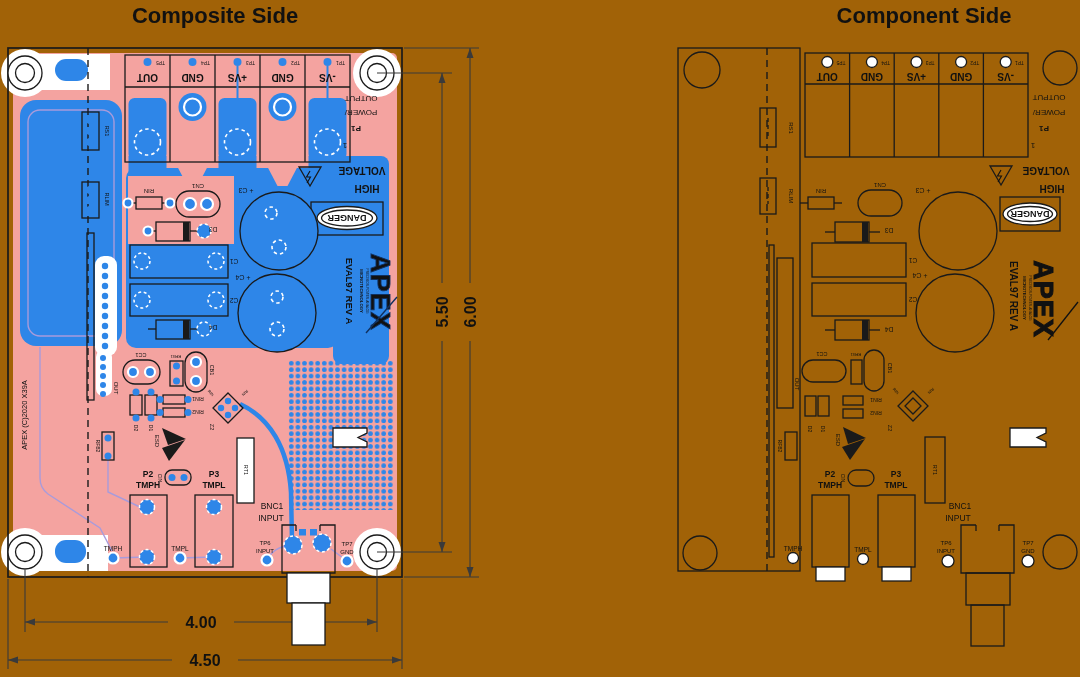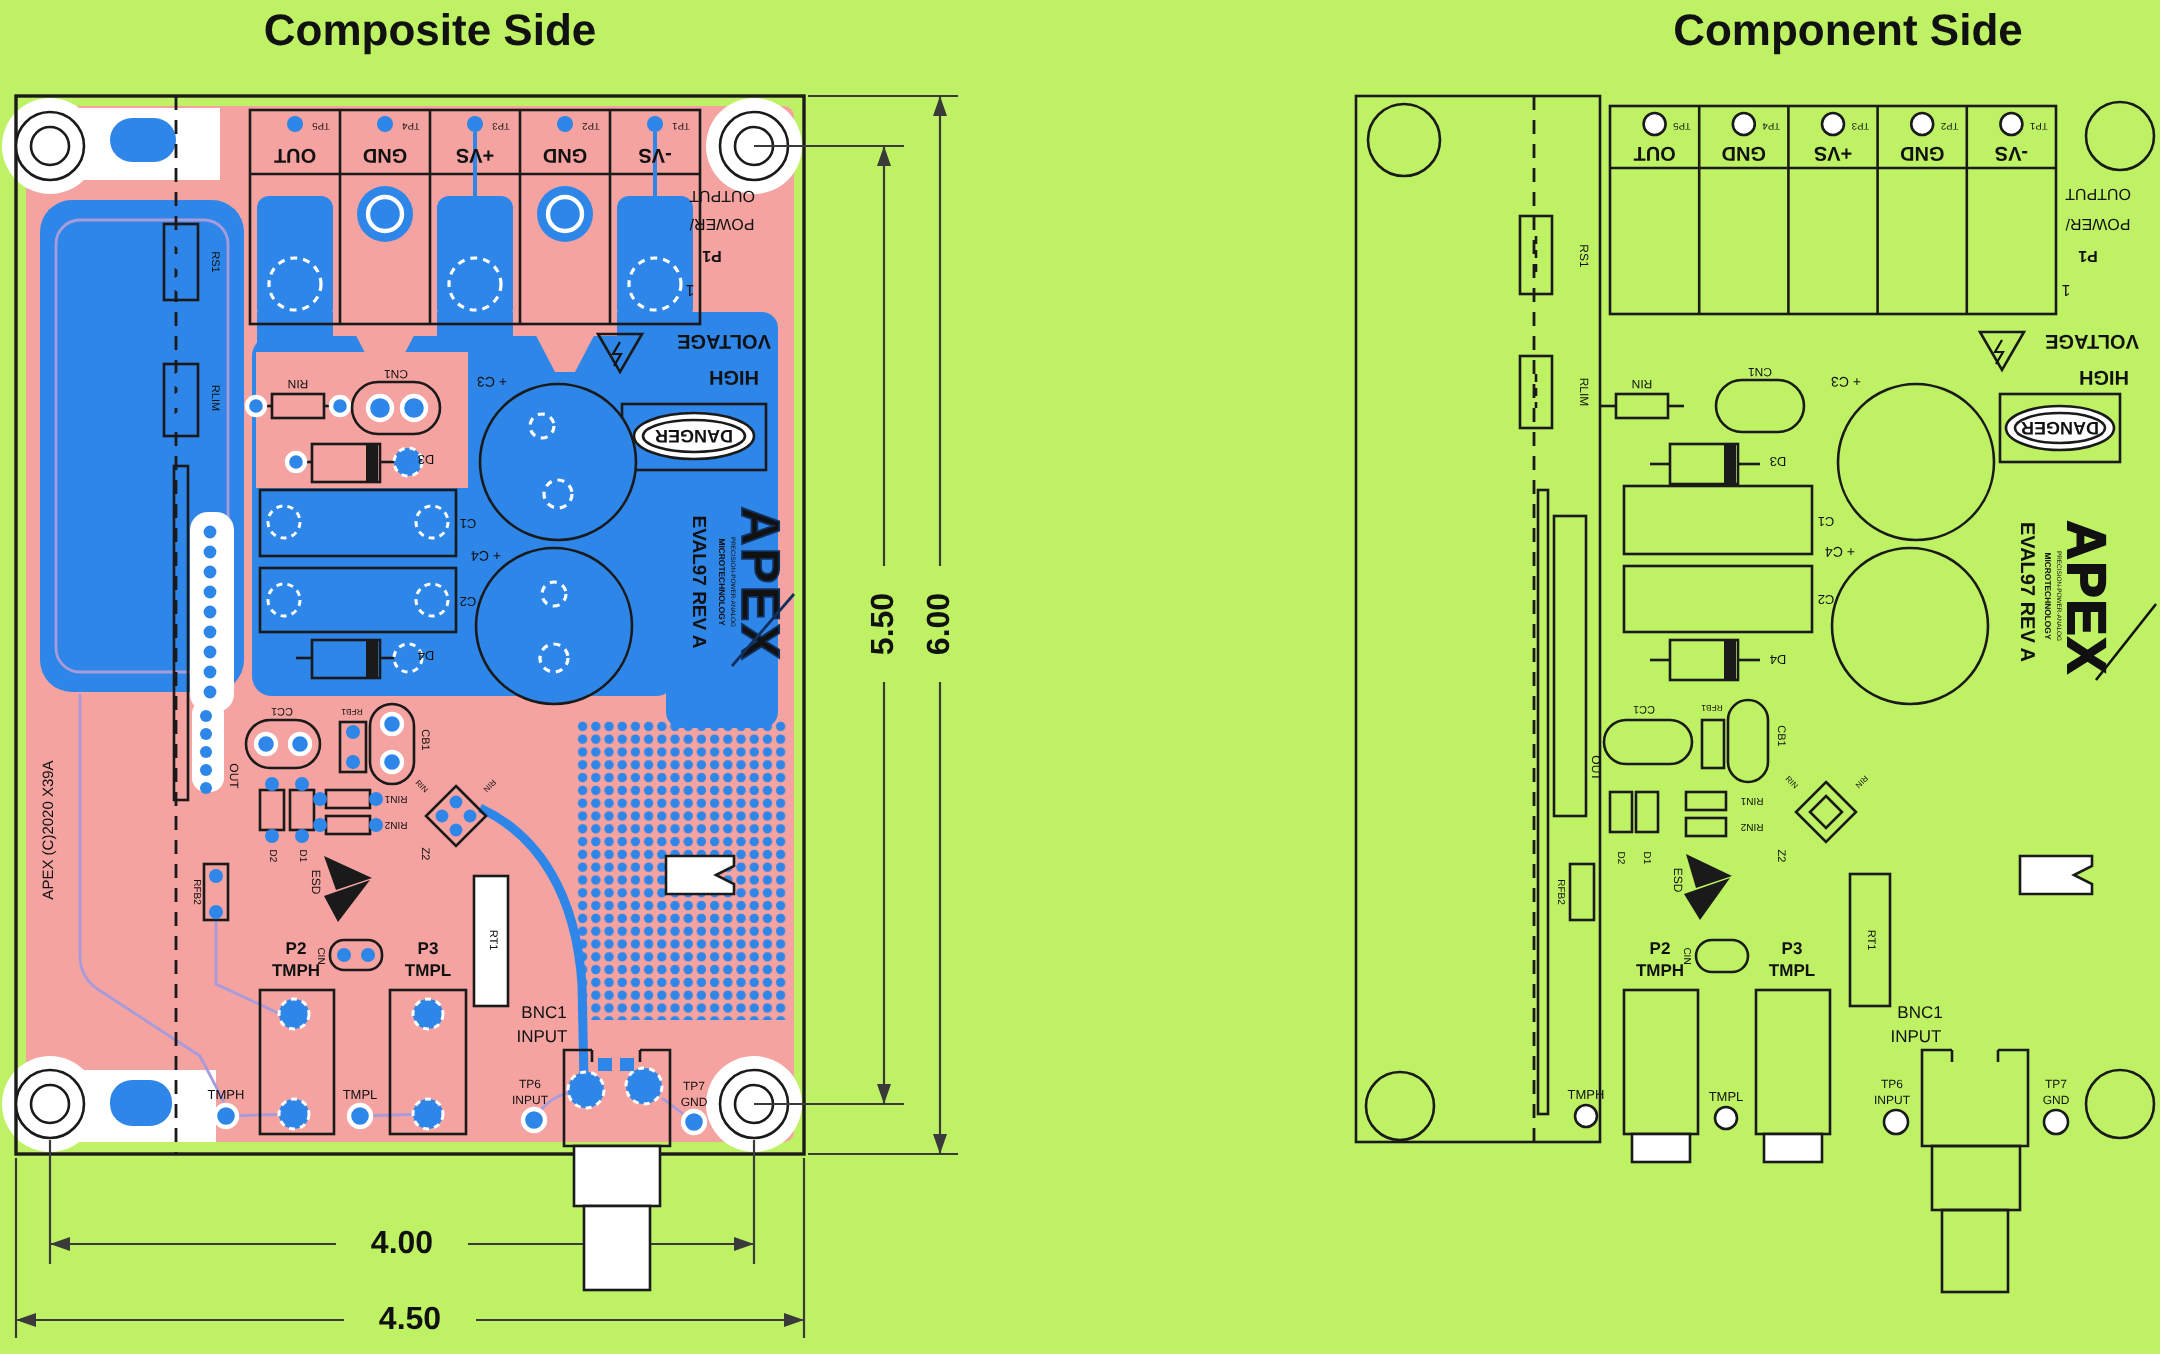--- a/index.html
+++ b/index.html
@@ -1,16 +1,16 @@
 <!DOCTYPE html>
 <html><head>
 <meta charset="utf-8">
 <style>
   html,body{margin:0;padding:0;background:#fff;}
-  #stage{position:relative;width:1080px;height:677px;background:#bef264;overflow:hidden;}
+  #stage{position:relative;width:1080px;height:677px;background:#a16207;overflow:hidden;}
   svg{display:block;}
   text{font-family:"Liberation Sans",sans-serif;fill:#111;text-anchor:middle;dominant-baseline:central;}
   .b{font-weight:bold;}
   .red{fill:#F4A3A0;}
   .blu{fill:#2E86E8;}
   .wht{fill:#fff;}
   .ol{fill:none;stroke:#1a1a1a;stroke-width:1.3;}
   .olw{fill:#fff;stroke:#1a1a1a;stroke-width:1.3;}
   .pad{fill:#2E86E8;stroke:#fff;stroke-width:1.5;stroke-dasharray:3 2.6;}
   .wr{fill:#2E86E8;stroke:#fff;stroke-width:2.2;}

